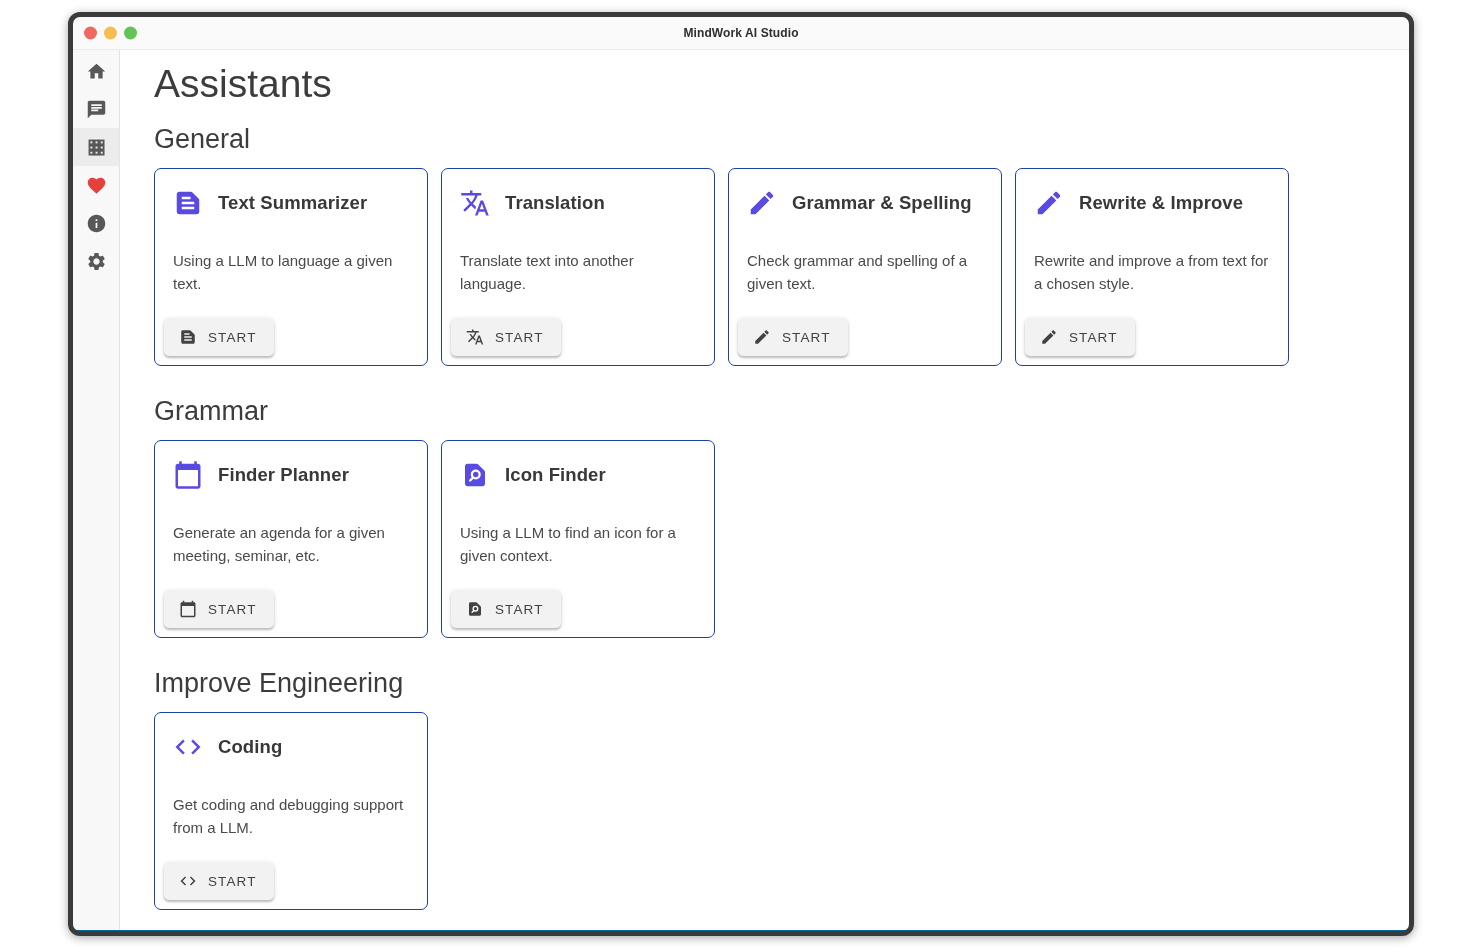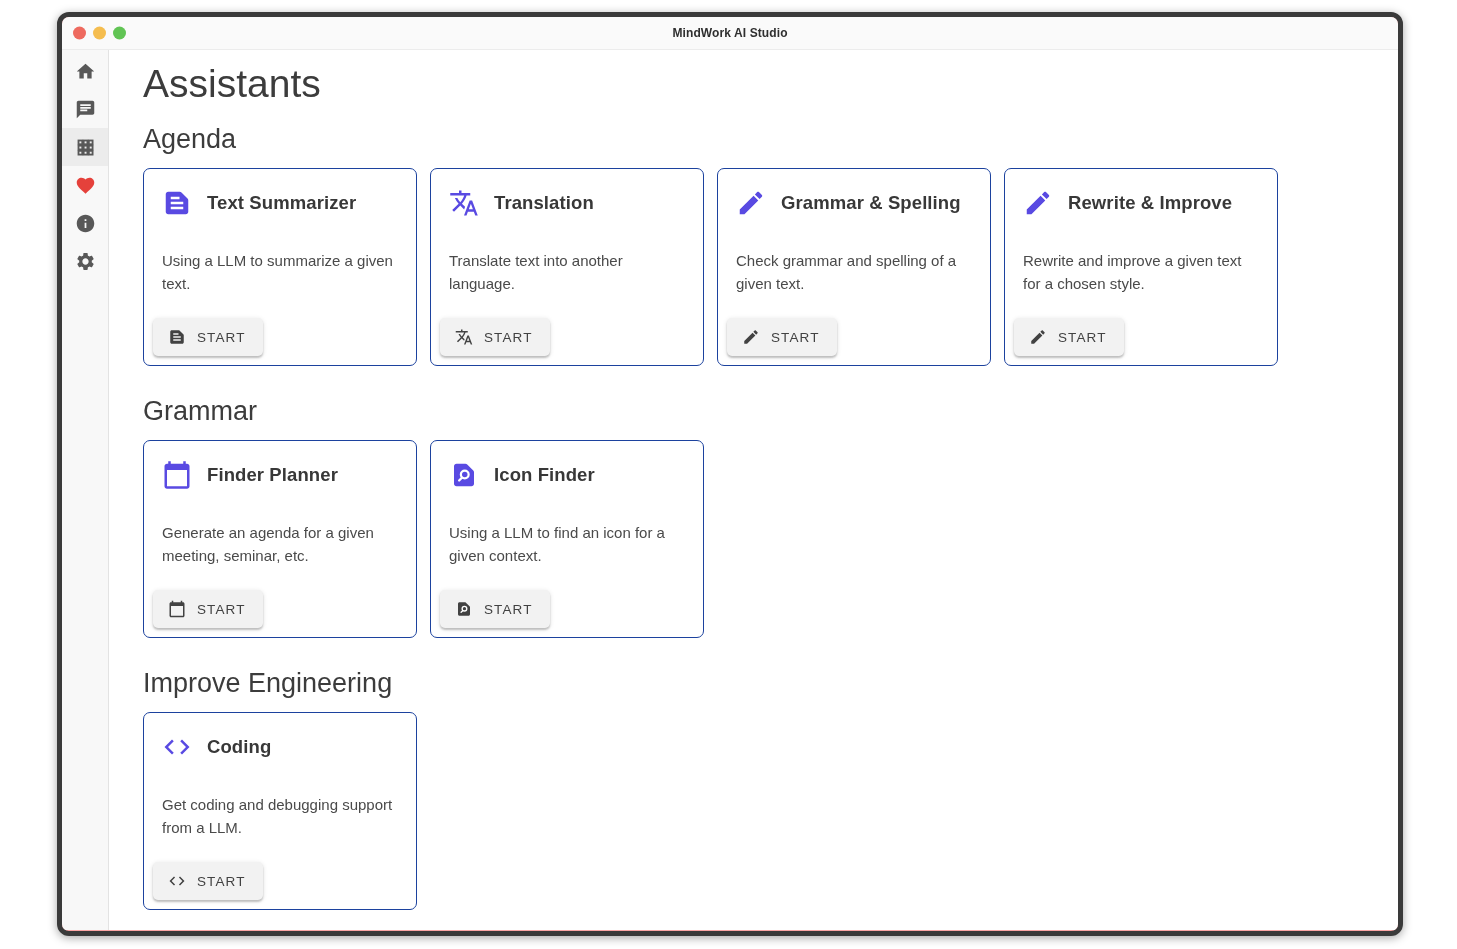--- a/index.html
+++ b/index.html
@@ -8,25 +8,25 @@
     background: #ffffff;
     font-family: "Liberation Sans", sans-serif;
     overflow: hidden;
   }
   :root {
     --accent: #594AE2;
     --card-border: #1c429e;
     --frame: #3a3a3a;
   }
   .window {
-    position: absolute; left: 57px; top: 12px;
+    position: absolute; left: 68px; top: 12px;
     width: 1346px; height: 924px;
     border: 5px solid var(--frame);
     border-radius: 12px;
-    background: #fca5a5;
+    background: #0369a1;
     overflow: hidden;
     box-shadow: 0 2px 10px rgba(0,0,0,0.35);
   }
   .titlebar {
     height: 33px; background: #fafafa;
     border-bottom: 1px solid #ececec;
     position: relative;
     display: flex; align-items: center; justify-content: center;
   }
   .traffic { position: absolute; left: 11px; top: 50%; transform: translateY(-50%); display: flex; gap: 7px; }
@@ -127,30 +127,30 @@
         </div>
         <div class="nav-item">
           <svg class="icon" width="21" height="21" viewBox="0 0 24 24" fill="currentColor">
             <path d="M19.14 12.94c.04-.3.06-.61.06-.94 0-.32-.02-.64-.07-.94l2.03-1.58c.18-.14.23-.41.12-.61l-1.92-3.32c-.12-.22-.37-.29-.59-.22l-2.39.96c-.5-.38-1.03-.7-1.62-.94l-.36-2.54c-.04-.24-.24-.41-.48-.41h-3.84c-.24 0-.43.17-.47.41l-.36 2.54c-.59.24-1.13.57-1.62.94l-2.39-.96c-.22-.08-.47 0-.59.22L2.74 8.87c-.12.21-.08.47.12.61l2.03 1.58c-.05.3-.09.63-.09.94s.02.64.07.94l-2.03 1.58c-.18.14-.23.41-.12.61l1.92 3.32c.12.22.37.29.59.22l2.39-.96c.5.38 1.03.7 1.62.94l.36 2.54c.05.24.24.41.48.41h3.84c.24 0 .44-.17.47-.41l.36-2.54c.59-.24 1.13-.56 1.62-.94l2.39.96c.22.08.47 0 .59-.22l1.92-3.32c.12-.22.07-.47-.12-.61l-2.01-1.58zM12 15.6c-1.98 0-3.6-1.62-3.6-3.6s1.62-3.6 3.6-3.6 3.6 1.62 3.6 3.6-1.62 3.6-3.6 3.6z"></path>
           </svg>
         </div>
       </div>
     <div class="content">
       <h1 class="page-title">Assistants</h1>
       <div id="sections">
-          <h2 class="section-heading">Agenda</h2>
+          <h2 class="section-heading">General</h2>
           <div class="cards-row">
             <div class="card">
               <div class="card-header">
                 <svg class="icon" width="30" height="30" viewBox="0 0 24 24" fill="currentColor">
                   <path d="M14.17 3H5c-1.1 0-2 .9-2 2v14c0 1.1.9 2 2 2h14c1.1 0 2-.9 2-2V9.83c0-.53-.21-1.04-.59-1.41l-4.83-4.83c-.37-.38-.88-.59-1.41-.59zM7 15h10v2H7v-2zm0-4h10v2H7v-2zm0-4h7v2H7V7z"></path>
                 </svg>
                 <span class="card-title">Text Summarizer</span>
               </div>
-              <div class="card-desc">Using a LLM to summarize a given text.</div>
+              <div class="card-desc">Using a LLM to language a given text.</div>
               <div class="card-actions"><button class="start-btn">
                   <svg class="icon" width="18" height="18" viewBox="0 0 24 24" fill="currentColor">
                     <path d="M14.17 3H5c-1.1 0-2 .9-2 2v14c0 1.1.9 2 2 2h14c1.1 0 2-.9 2-2V9.83c0-.53-.21-1.04-.59-1.41l-4.83-4.83c-.37-.38-.88-.59-1.41-.59zM7 15h10v2H7v-2zm0-4h10v2H7v-2zm0-4h7v2H7V7z"></path>
                   </svg>
                   <span>START</span>
                 </button></div>
             </div>
             <div class="card">
               <div class="card-header">
                 <svg class="icon" width="30" height="30" viewBox="0 0 24 24" fill="currentColor">
@@ -181,21 +181,21 @@
                   <span>START</span>
                 </button></div>
             </div>
             <div class="card">
               <div class="card-header">
                 <svg class="icon" width="30" height="30" viewBox="0 0 24 24" fill="currentColor">
                   <path d="M3 17.25V21h3.75L17.81 9.94l-3.75-3.75L3 17.25zM20.71 7.04c.39-.39.39-1.02 0-1.41l-2.34-2.34c-.39-.39-1.02-.39-1.41 0l-1.83 1.83 3.75 3.75 1.83-1.83z"></path>
                 </svg>
                 <span class="card-title">Rewrite &amp; Improve</span>
               </div>
-              <div class="card-desc">Rewrite and improve a given text for a chosen style.</div>
+              <div class="card-desc">Rewrite and improve a from text for a chosen style.</div>
               <div class="card-actions"><button class="start-btn">
                   <svg class="icon" width="18" height="18" viewBox="0 0 24 24" fill="currentColor">
                     <path d="M3 17.25V21h3.75L17.81 9.94l-3.75-3.75L3 17.25zM20.71 7.04c.39-.39.39-1.02 0-1.41l-2.34-2.34c-.39-.39-1.02-.39-1.41 0l-1.83 1.83 3.75 3.75 1.83-1.83z"></path>
                   </svg>
                   <span>START</span>
                 </button></div>
             </div>
           </div>
           <h2 class="section-heading">Grammar</h2>
           <div class="cards-row">

